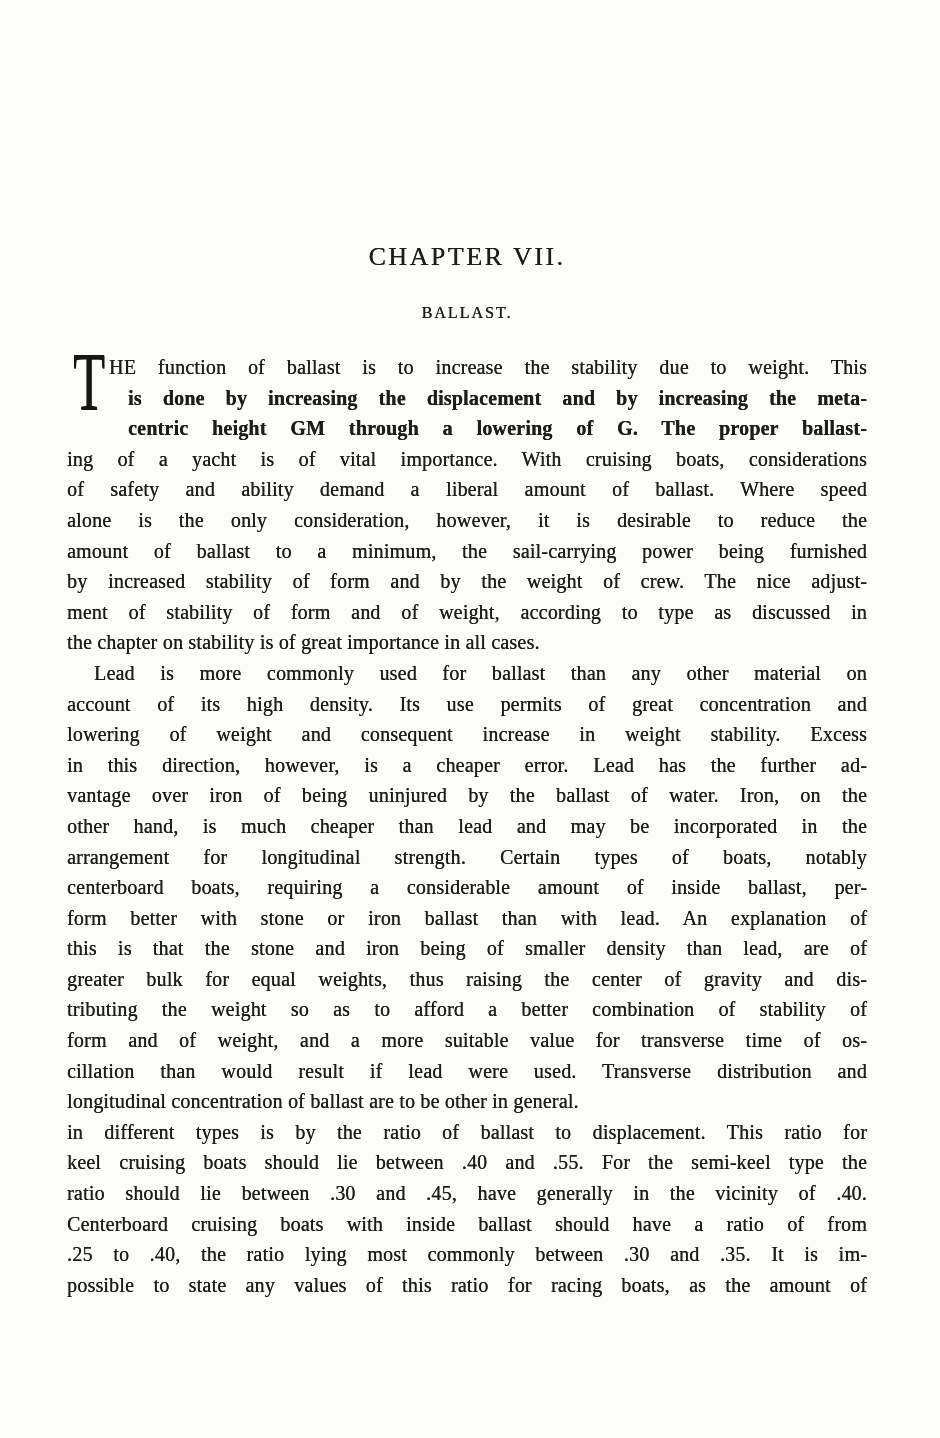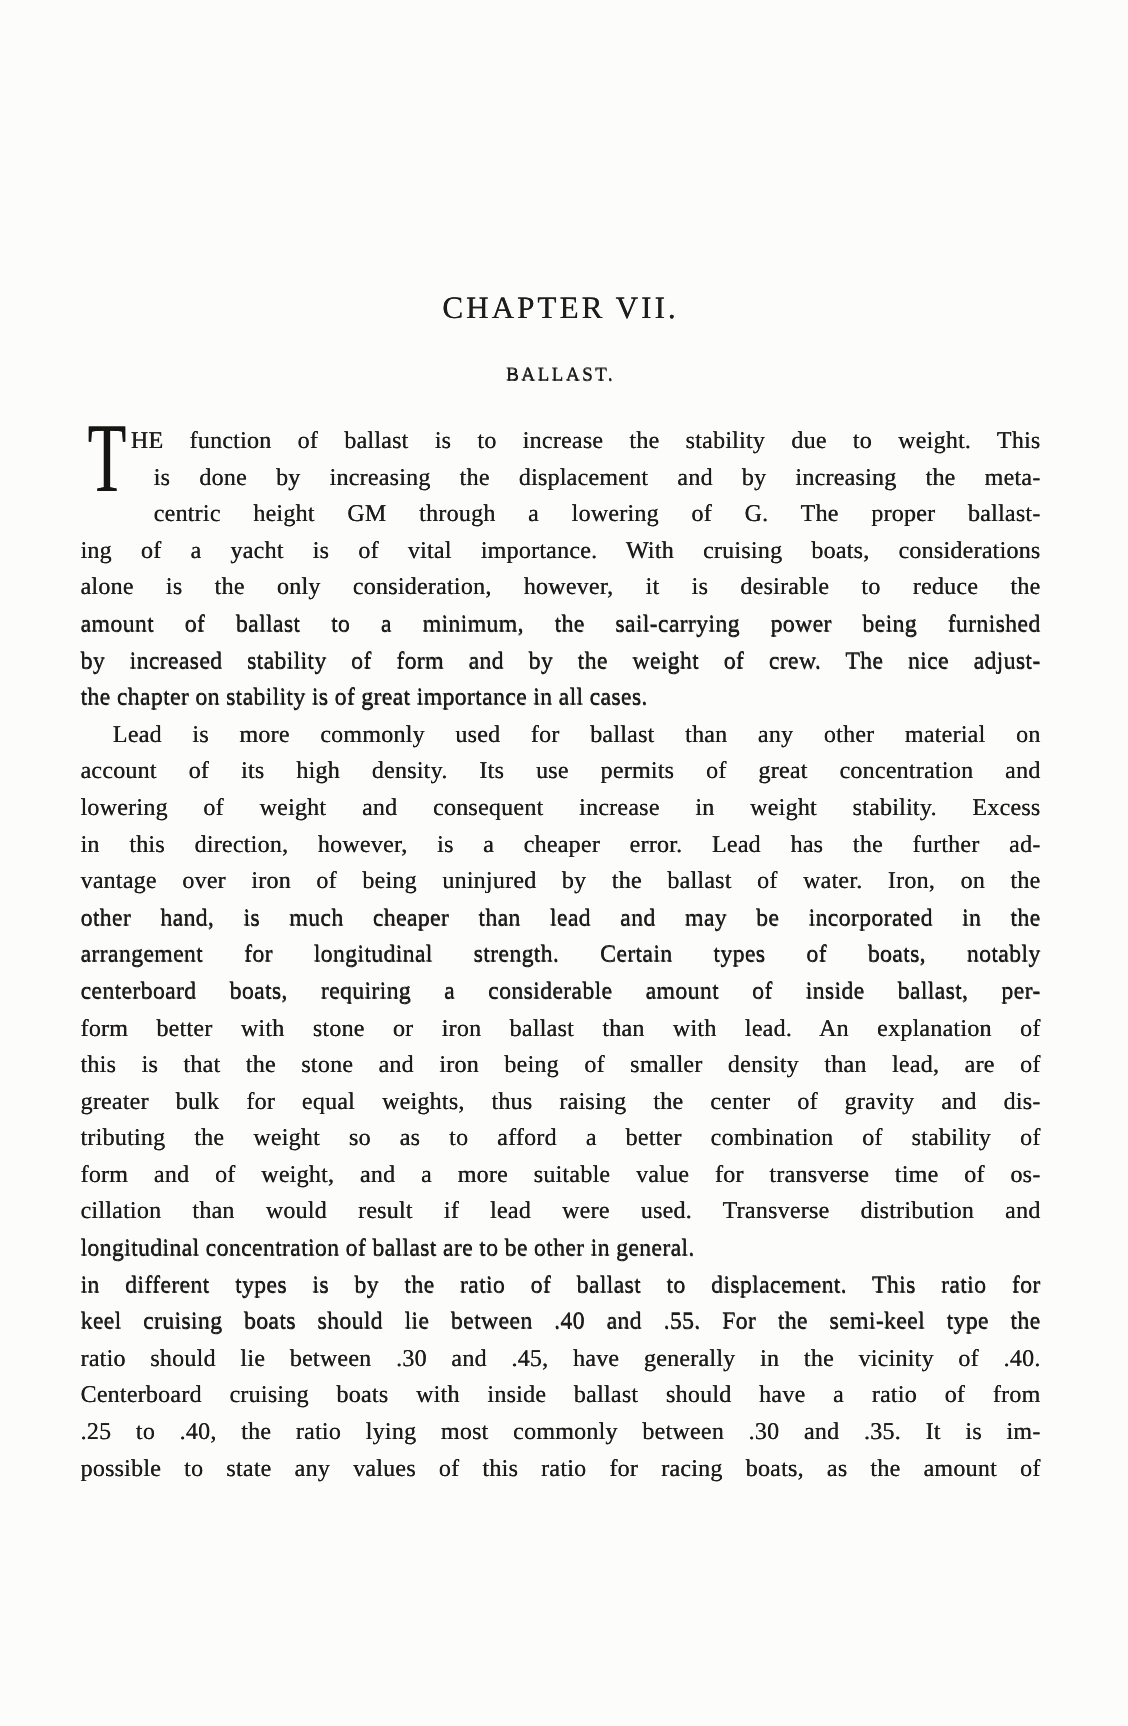--- a/index.html
+++ b/index.html
@@ -57,21 +57,21 @@
   .line {
     text-align: justify;
     text-align-last: justify;
     height: 30.6px;
     white-space: nowrap;
   }
   .line.last { text-align-last: left; }
 
   
   .dc-l1 { padding-left: 42px; }
-  .dc-l2 { padding-left: 61px; }
+  .dc-l2 { padding-left: 61px; font-weight: bold; }
 
   
   .fl { text-indent: 27px; }
 
   .dropcap {
     position: absolute;
     left: 6px;
     top: -11px;
     font-size: 82px;
     line-height: 1;
@@ -90,23 +90,25 @@
   <h2 class="section-title">BALLAST.</h2>
 
   <div class="body-text">
 
     <div class="para">
       <span class="dropcap">T</span>
       <div class="line dc-l1">HE function of ballast is to increase the stability due to weight.  This</div>
       <div class="line dc-l2">is done by increasing the displacement and by increasing the meta-</div>
       <div class="line dc-l2">centric height GM through a lowering of G.  The proper ballast-</div>
       <div class="line">ing of a yacht is of vital importance.  With cruising boats, considerations</div>
+      <div class="line">of safety and ability demand a liberal amount of ballast.  Where speed</div>
       <div class="line">alone is the only consideration, however, it is desirable to reduce the</div>
       <div class="line">amount of ballast to a minimum, the sail-carrying power being furnished</div>
       <div class="line">by increased stability of form and by the weight of crew.  The nice adjust-</div>
+      <div class="line">ment of stability of form and of weight, according to type as discussed in</div>
       <div class="line last">the chapter on stability is of great importance in all cases.</div>
     </div>
 
     <div class="para">
       <div class="line fl">Lead is more commonly used for ballast than any other material on</div>
       <div class="line">account of its high density.  Its use permits of great concentration and</div>
       <div class="line">lowering of weight and consequent increase in weight stability.  Excess</div>
       <div class="line">in this direction, however, is a cheaper error.  Lead has the further ad-</div>
       <div class="line">vantage over iron of being uninjured by the ballast of water.  Iron, on the</div>
       <div class="line">other hand, is much cheaper than lead and may be incorporated in the</div>

